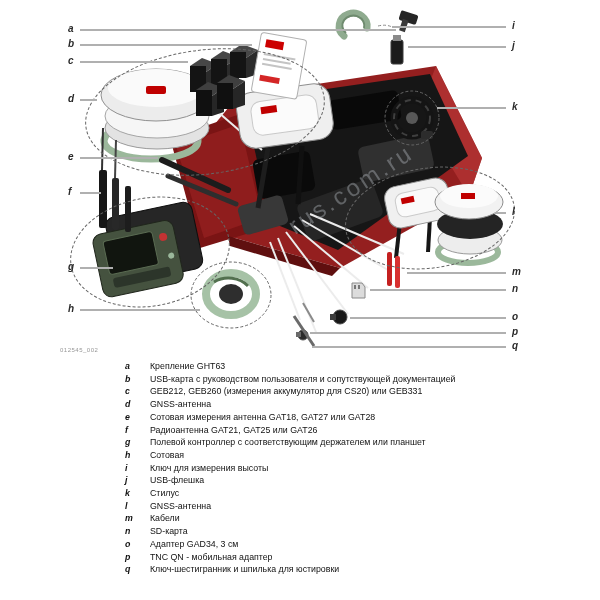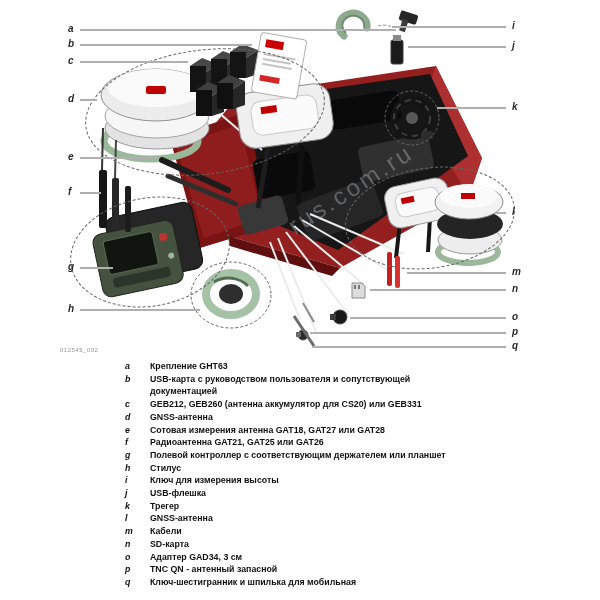--- a/index.html
+++ b/index.html
@@ -7,21 +7,21 @@
   .page{position:absolute;inset:0;background:#fff;}
   .figure{position:absolute;left:0;top:0;width:600px;height:360px;}
   .figure svg{position:absolute;left:0;top:0;}
   .callout-layer{position:absolute;left:0;top:0;width:600px;height:360px;pointer-events:none;}
   .callout-line{position:absolute;height:2px;background:#b0b0b0;}
   .callout-letter{position:absolute;font-size:10px;font-style:italic;font-weight:bold;color:#2a2a2a;line-height:10px;}
   .figure-id{position:absolute;left:60px;top:347px;font-size:6px;color:#979797;letter-spacing:0.5px;}
   .legend{position:absolute;left:125px;top:360px;width:340px;font-size:8.8px;line-height:12.7px;color:#111;}
   .legend-row{display:flex;align-items:flex-start;}
   .legend-key{flex:0 0 25px;font-weight:bold;font-style:italic;}
-  .legend-text{flex:1;font-weight:bold;}
+  .legend-text{flex:1;}
 </style>
 </head>
 <body>
 
 <div class="page">
 
   <div class="figure">
     <svg width="600" height="360" viewBox="0 0 600 360">
 
       <g>
@@ -255,73 +255,73 @@
       <div class="legend-row">
         <span class="legend-key">a</span>
         <span class="legend-text">Крепление GHT63</span>
       </div>
       <div class="legend-row">
         <span class="legend-key">b</span>
         <span class="legend-text">USB-карта с руководством пользователя и сопутствующей документацией</span>
       </div>
       <div class="legend-row">
         <span class="legend-key">c</span>
-        <span class="legend-text">GEB212, GEB260 (антенна аккумулятор для CS20) или GEB331</span>
+        <span class="legend-text">GEB212, GEB260 (измерения аккумулятор для CS20) или GEB331</span>
       </div>
       <div class="legend-row">
         <span class="legend-key">d</span>
         <span class="legend-text">GNSS-антенна</span>
       </div>
       <div class="legend-row">
         <span class="legend-key">e</span>
         <span class="legend-text">Сотовая измерения антенна GAT18, GAT27 или GAT28</span>
       </div>
       <div class="legend-row">
         <span class="legend-key">f</span>
         <span class="legend-text">Радиоантенна GAT21, GAT25 или GAT26</span>
       </div>
       <div class="legend-row">
         <span class="legend-key">g</span>
         <span class="legend-text">Полевой контроллер с соответствующим держателем или планшет</span>
       </div>
       <div class="legend-row">
         <span class="legend-key">h</span>
-        <span class="legend-text">Стилус</span>
+        <span class="legend-text">Сотовая</span>
       </div>
       <div class="legend-row">
         <span class="legend-key">i</span>
         <span class="legend-text">Ключ для измерения высоты</span>
       </div>
       <div class="legend-row">
         <span class="legend-key">j</span>
         <span class="legend-text">USB-флешка</span>
       </div>
       <div class="legend-row">
         <span class="legend-key">k</span>
-        <span class="legend-text">Трегер</span>
+        <span class="legend-text">Стилус</span>
       </div>
       <div class="legend-row">
         <span class="legend-key">l</span>
         <span class="legend-text">GNSS-антенна</span>
       </div>
       <div class="legend-row">
         <span class="legend-key">m</span>
         <span class="legend-text">Кабели</span>
       </div>
       <div class="legend-row">
         <span class="legend-key">n</span>
         <span class="legend-text">SD-карта</span>
       </div>
       <div class="legend-row">
         <span class="legend-key">o</span>
         <span class="legend-text">Адаптер GAD34, 3 см</span>
       </div>
       <div class="legend-row">
         <span class="legend-key">p</span>
-        <span class="legend-text">TNC QN - антенный запасной</span>
+        <span class="legend-text">TNC QN - мобильная адаптер</span>
       </div>
       <div class="legend-row">
         <span class="legend-key">q</span>
-        <span class="legend-text">Ключ-шестигранник и шпилька для мобильная</span>
+        <span class="legend-text">Ключ-шестигранник и шпилька для юстировки</span>
       </div>
     </div>
 
 </div>
 
 </body></html>

